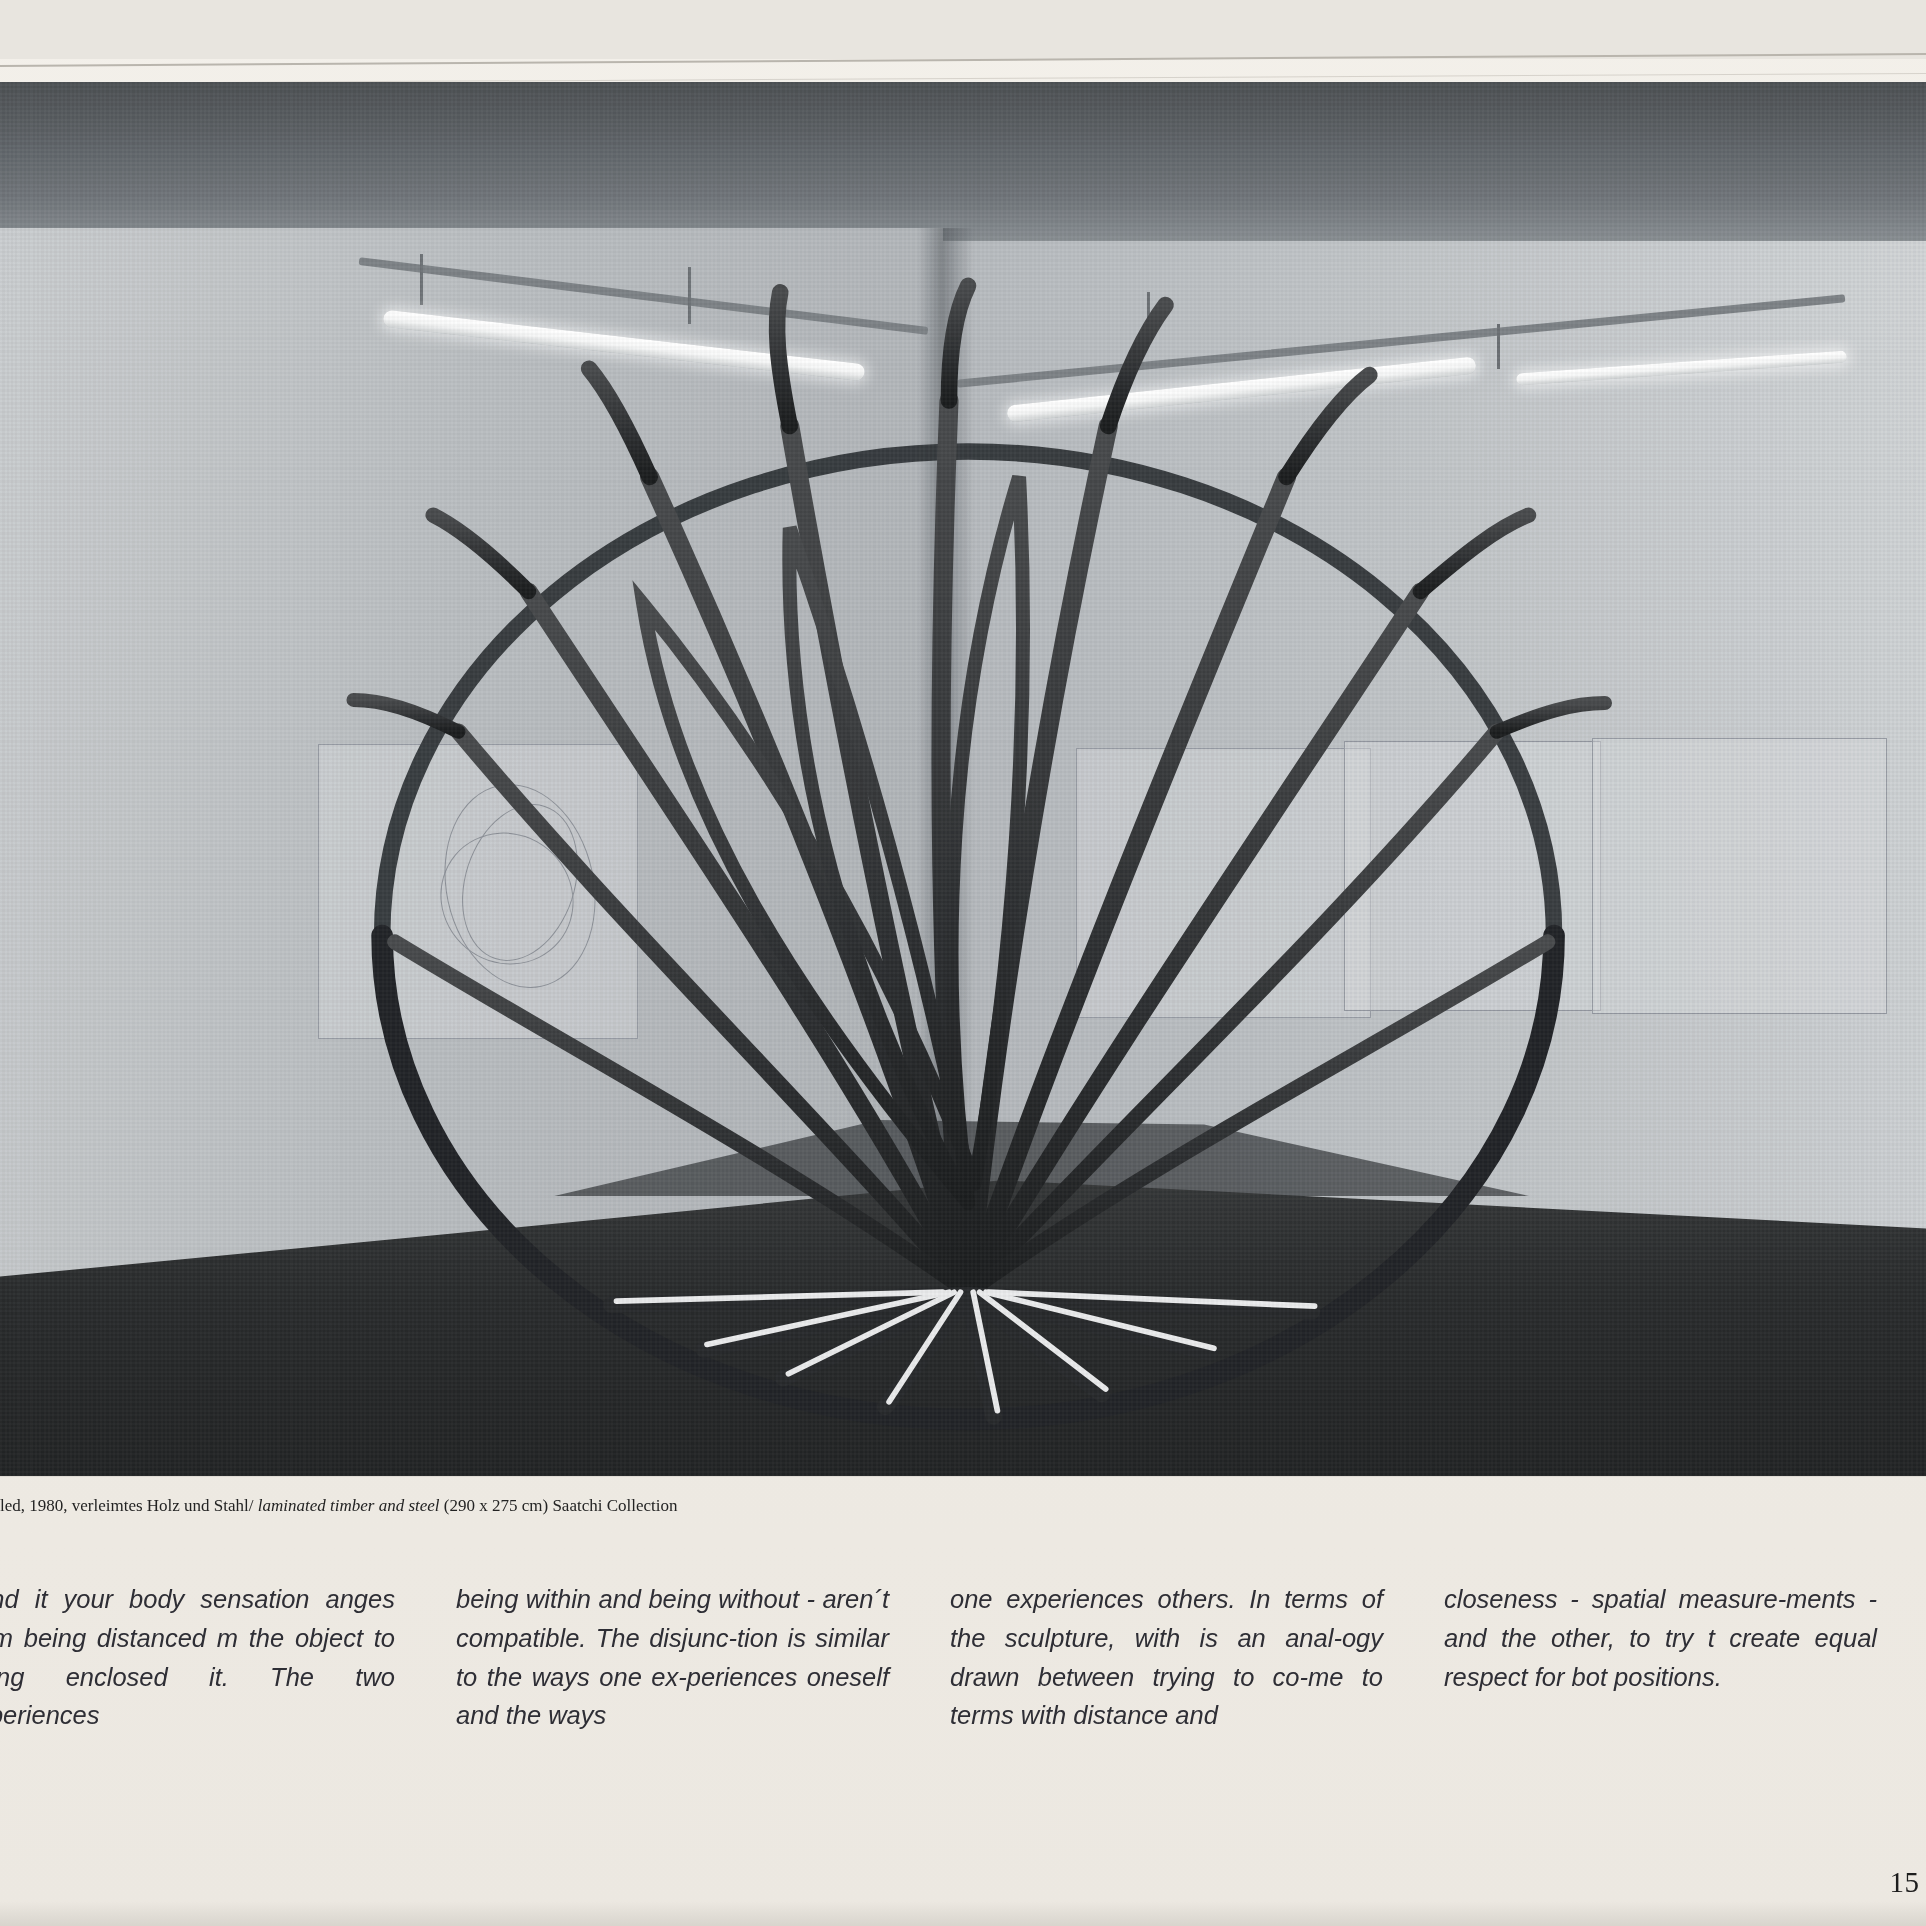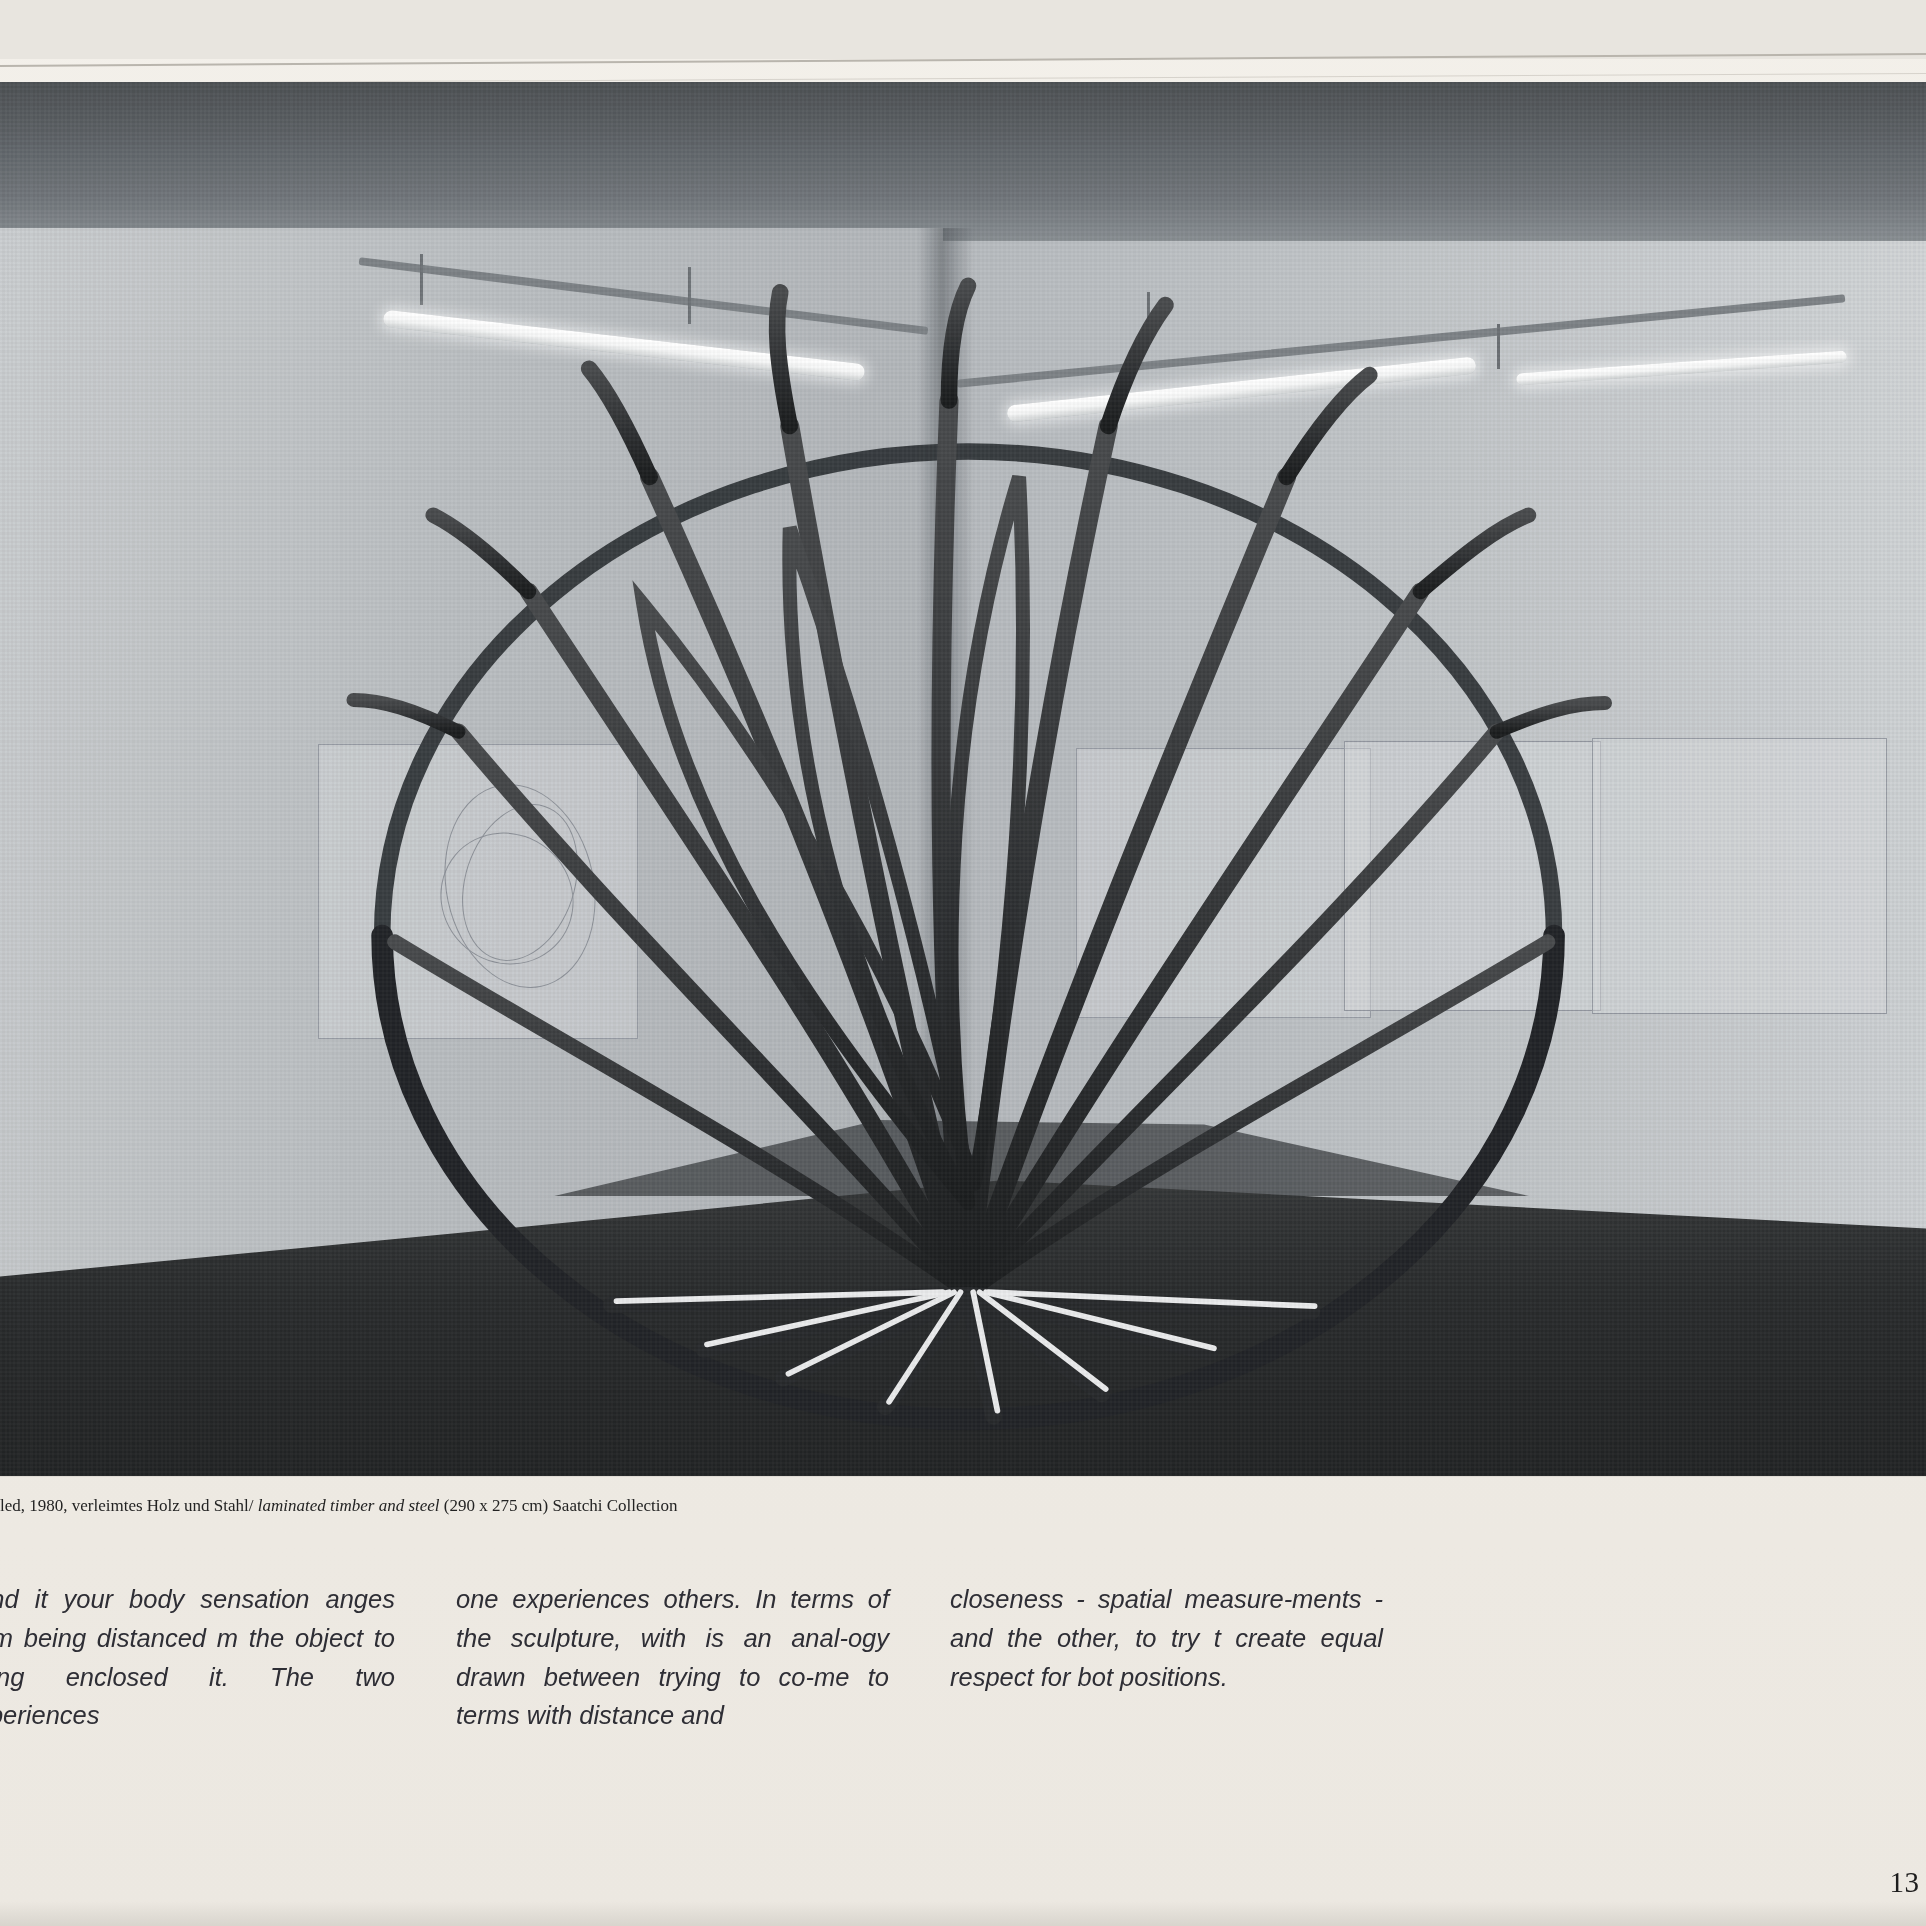--- a/index.html
+++ b/index.html
@@ -267,23 +267,26 @@
     <span>led, 1980, verleimtes Holz und Stahl/</span>
     <span class="ital">laminated timber and steel</span>
     <span>(290 x 275 cm) Saatchi Collection</span>
   </div>
 
   <div class="cols">
     <div class="col">
       <p>ound it your body sensation anges from being distanced m the object to being enclosed it. The two experiences</p>
     </div>
     <div class="col">
+      <p>being within and being without - aren´t compatible. The disjunc-tion is similar to the ways one ex-periences oneself and the ways</p>
+    </div>
+    <div class="col">
       <p>one experiences others. In terms of the sculpture, with is an anal-ogy drawn between trying to co-me to terms with distance and</p>
     </div>
     <div class="col">
       <p class="last">closeness - spatial measure-ments - and the other, to try t create equal respect for bot positions.</p>
     </div>
   </div>
 
-  <div class="folio">13</div>
+  <div class="folio">15</div>
   <div class="bottom-edge"></div>
 </div>
 
 
 </body></html>

